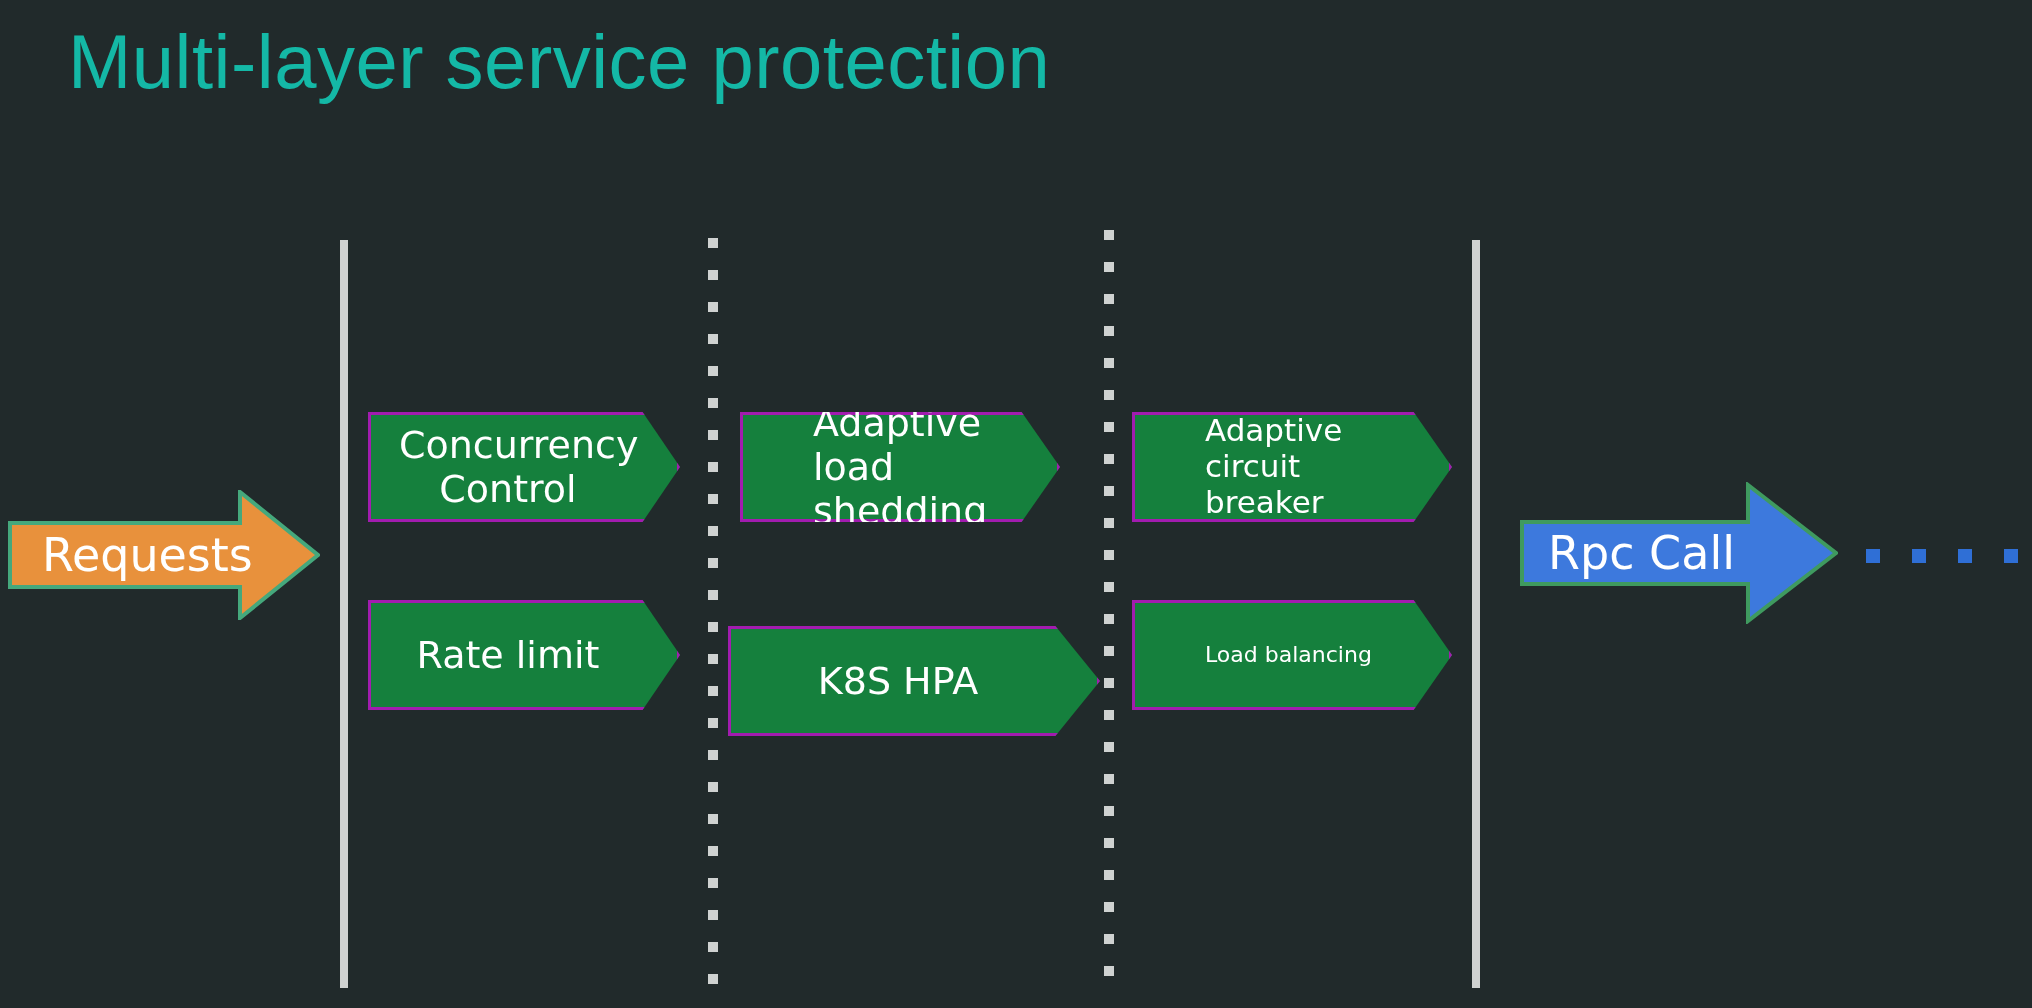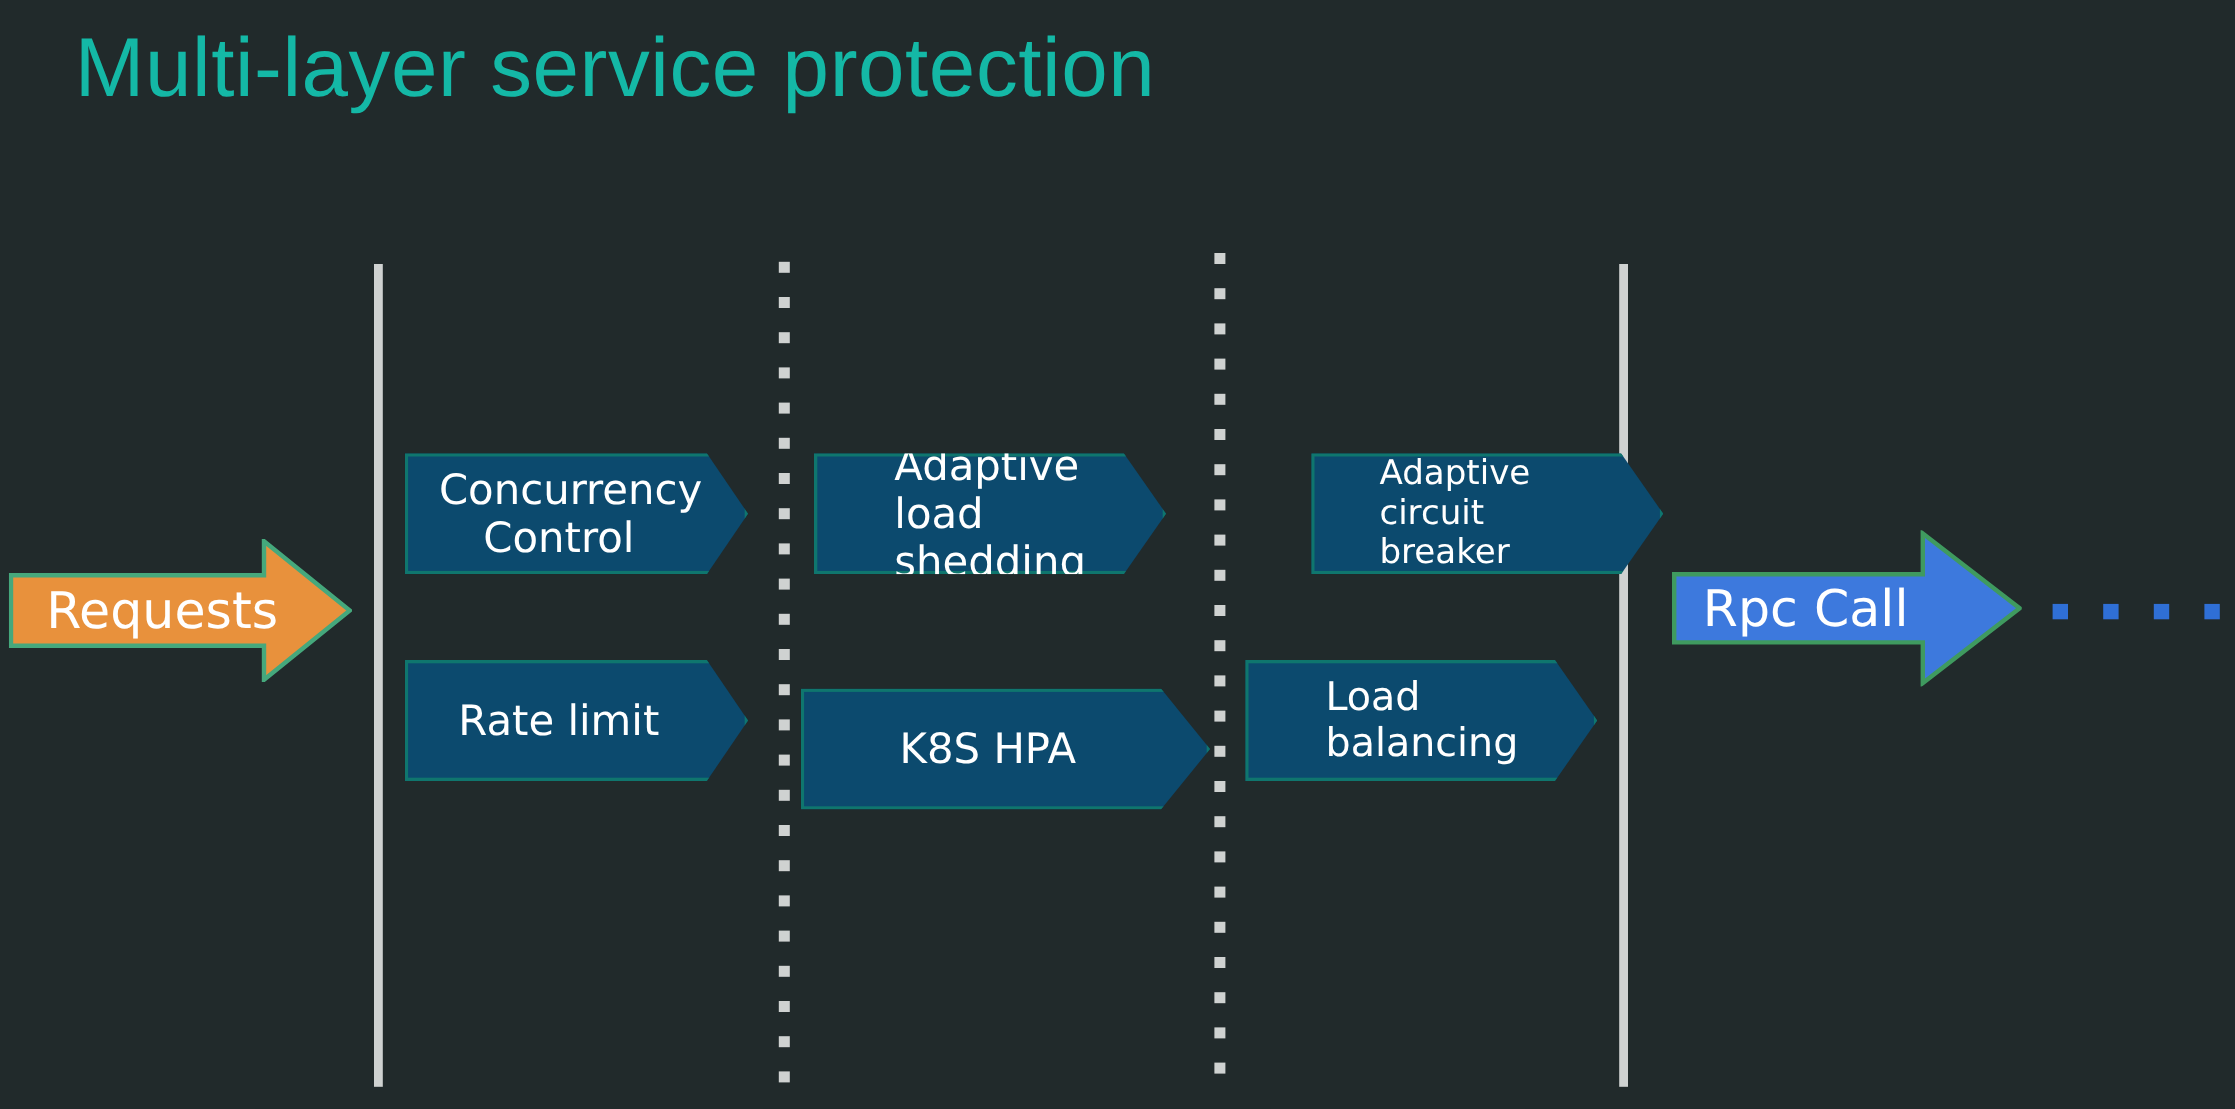--- a/index.html
+++ b/index.html
@@ -60,22 +60,22 @@
     line-height: 1.16;
     white-space: pre-line;
   }
 
   
   .arrow.pentagon {
     clip-path: polygon(0% 0%, 88% 0%, 100% 50%, 88% 100%, 0% 100%);
   }
 
   .arrow.green {
-    background: #0c4a6e;
-    border: 3px solid #0f766e;
+    background: #15803d;
+    border: 3px solid #a21caf;
     align-items: center;
   }
 
   .arrow .label {
     display: block;
     width: 100%;
   }
   .center-label { text-align: center; }
   .left-label   { text-align: left; margin-left: 42px; }
 
@@ -191,26 +191,26 @@
 
   <div class="arrow pentagon green" style="left:740px; top:412px; width:320px; height:110px; font-size:38px; padding-left:28px; padding-right:60px;">
     <span class="label left-label">Adaptive load
 shedding</span>
   </div>
 
   <div class="arrow pentagon green" style="left:728px; top:600px; width:372px; height:110px; font-size:38px; padding-left:28px; padding-right:60px;margin-top:26px;">
     <span class="label center-label">K8S HPA</span>
   </div>
 
-  <div class="arrow pentagon green" style="left:1192px; top:412px; width:320px; height:110px; font-size:31px; padding-left:17px; padding-right:60px;">
+  <div class="arrow pentagon green" style="left:1132px; top:412px; width:320px; height:110px; font-size:31px; padding-left:28px; padding-right:60px;">
     <span class="label left-label">Adaptive circuit
 breaker</span>
   </div>
 
-  <div class="arrow pentagon green" style="left:1132px; top:600px; width:320px; height:110px; font-size:36px; padding-left:28px; padding-right:60px;">
+  <div class="arrow pentagon green" style="left:1132px; top:600px; width:320px; height:110px; font-size:22px; padding-left:28px; padding-right:60px;">
     <span class="label left-label">Load balancing</span>
   </div>
 
   <div class="bigarrow" id="rpc-arrow" style="left:1520px; top:482px; width:318px; height:142px;">
     <svg width="318" height="142" viewBox="0 0 318 142">
       <polygon points="2,40 228,40 228,3 316,71 228,139 228,102 2,102" fill="#3d79dd" stroke="#3f9a5f" stroke-width="4"></polygon>
     </svg>
     <div class="bigarrow-text" style="padding-left:28px; font-size:46px;">Rpc Call</div>
   </div>
 

